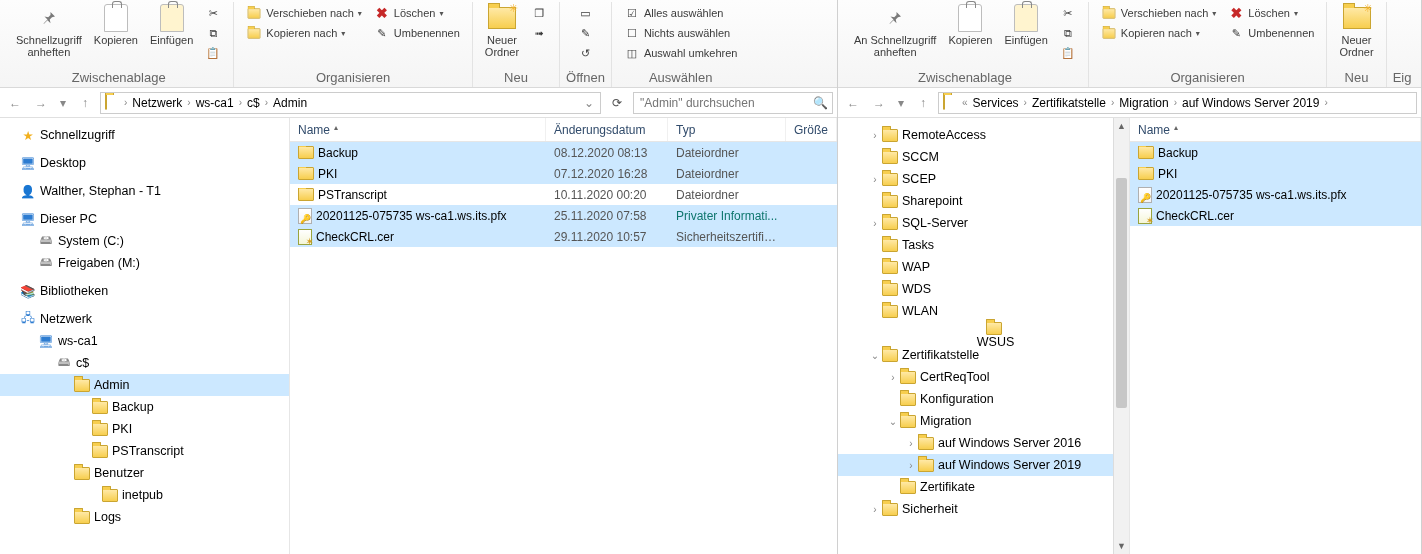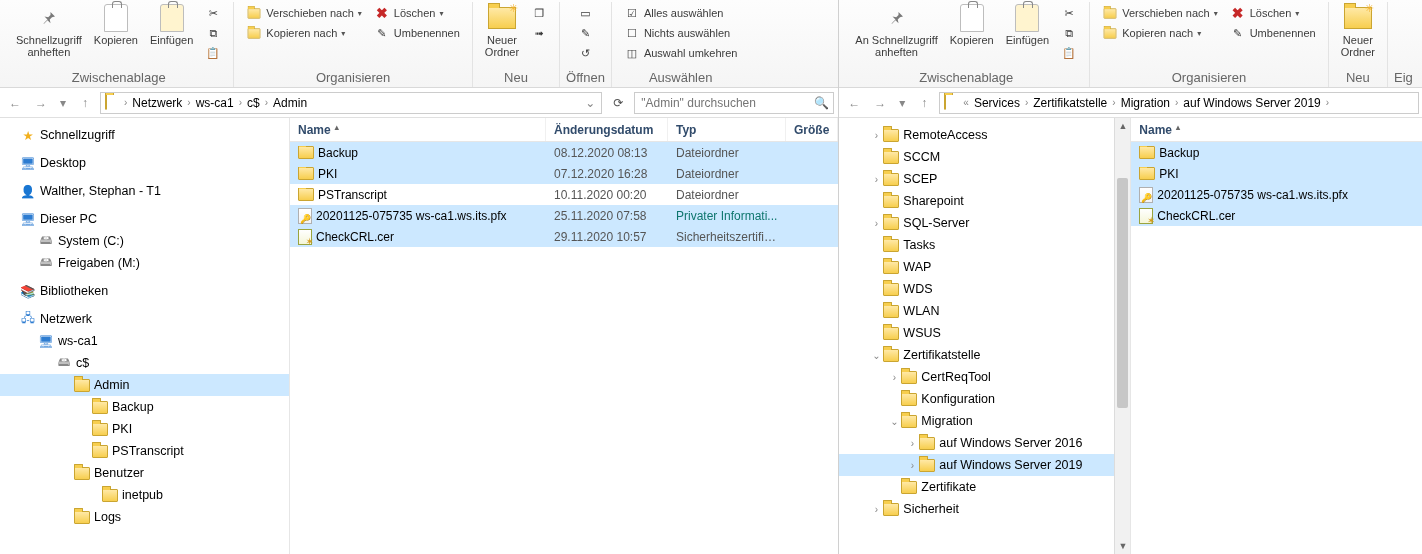--- a/index.html
+++ b/index.html
@@ -100,21 +100,21 @@
   .expander{ width:14px; text-align:center; color:#888; font-size:10px;}
   .tree-ico{ width:16px;height:16px; margin-right:4px; display:inline-flex; align-items:center; justify-content:center;}
   
   .list {
     flex:1; display:flex; flex-direction:column; overflow:hidden;
   }
   .cols {
     display:flex; height:24px; border-bottom:1px solid #e6e6e6;
     color:#314b6b; font-size:12px;
   }
-  .col { padding:4px 8px; border-right:1px solid #f0f0f0; display:flex; align-items:center;font-weight:bold;}
+  .col { padding:4px 8px; border-right:1px solid #f0f0f0; display:flex; align-items:center;}
   .col.sort::after{ content:"▴"; font-size:8px; color:#666; position:relative; top:-2px; margin-left:4px;}
   .rows{ flex:1; overflow:auto;}
   .row {
     display:flex; height:21px; align-items:center; cursor:default; font-size:12px;
   }
   .row.sel{ background:#cce8ff;}
   .cell{ padding:0 8px; overflow:hidden; text-overflow:ellipsis; white-space:nowrap;}
   .cell.name{ display:flex; align-items:center; gap:4px;}
   
   .folder-ico{
@@ -661,21 +661,21 @@
           </span>
           <span>WDS</span>
         </div>
         <div class="tree-item" style="padding-left: 30px;">
           <span class="expander"></span>
           <span class="tree-ico">
             <span class="folder-ico"></span>
           </span>
           <span>WLAN</span>
         </div>
-        <div class="tree-item" style="padding-left: 30px;">
+        <div class="tree-item" style="padding-left: 30px; flex-direction: column;">
           <span class="expander"></span>
           <span class="tree-ico">
             <span class="folder-ico"></span>
           </span>
           <span>WSUS</span>
         </div>
         <div class="tree-item" style="padding-left: 30px;">
           <span class="expander">⌄</span>
           <span class="tree-ico">
             <span class="folder-ico"></span>

